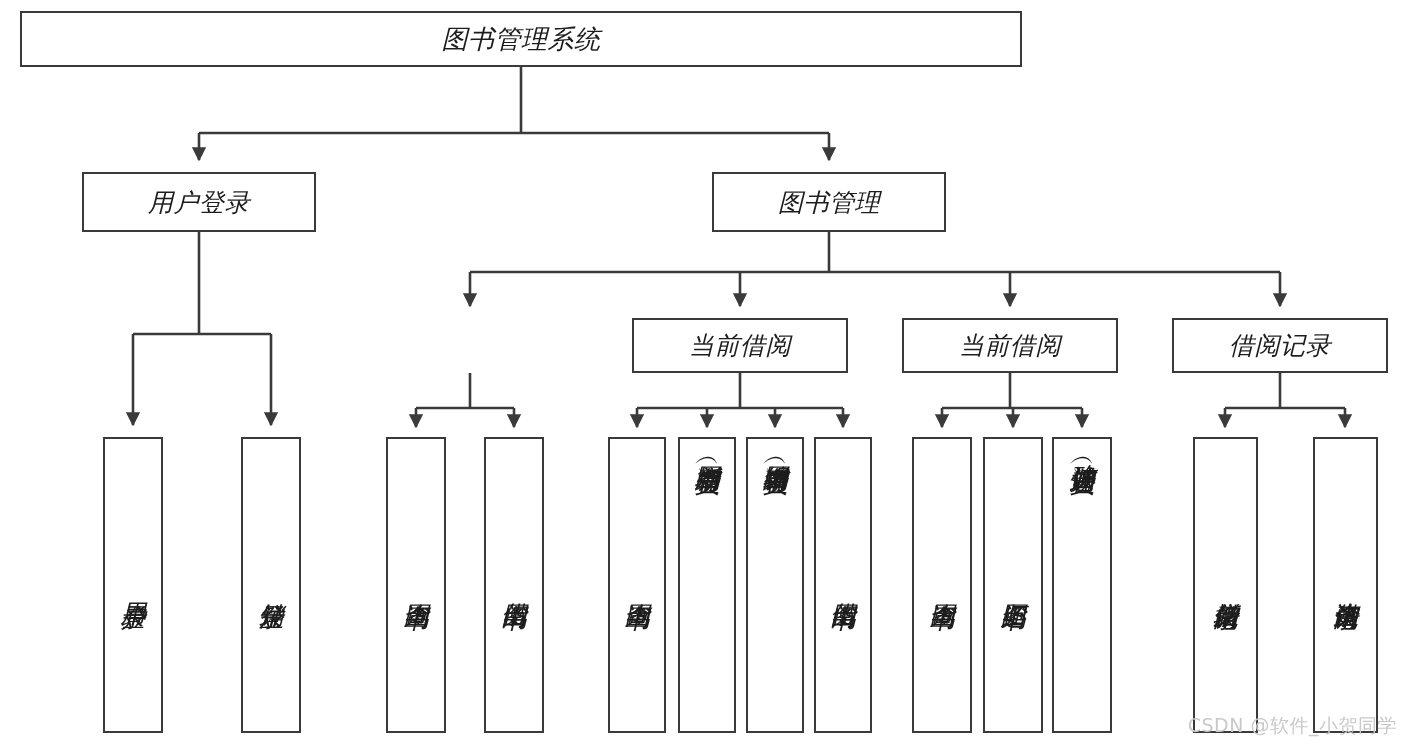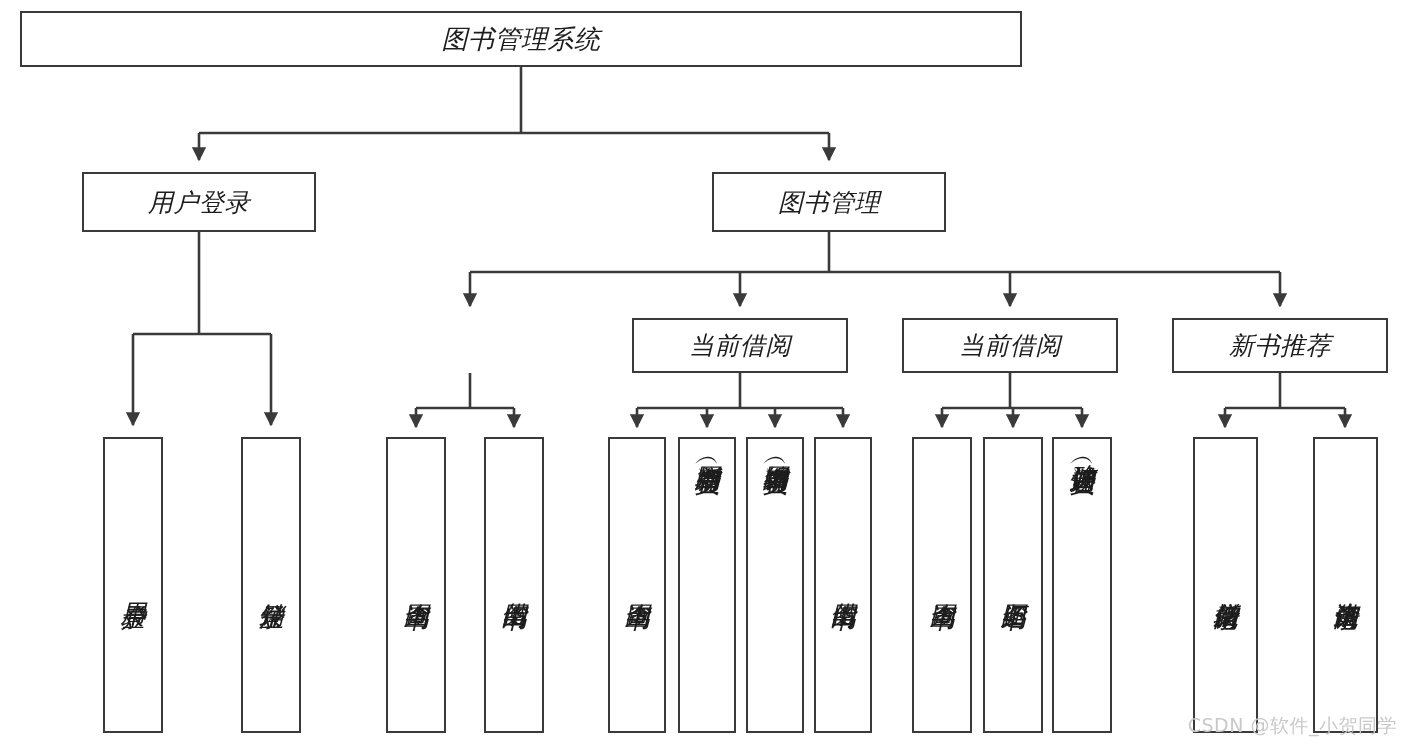--- a/index.html
+++ b/index.html
@@ -144,21 +144,21 @@
     <span class="label">图书管理</span>
   </div>
 
   <div class="node h-node" style="left:632px; top:318px; width:216px; height:55px;">
     <span class="label">当前借阅</span>
   </div>
   <div class="node h-node" style="left:902px; top:318px; width:216px; height:55px;">
     <span class="label">当前借阅</span>
   </div>
   <div class="node h-node" style="left:1172px; top:318px; width:216px; height:55px;">
-    <span class="label">新书推荐</span>
+    <span class="label">借阅记录</span>
   </div>
 
   <div class="node v-node center-text" style="left:103px; top:437px; width:60px; height:296px;">
     <span class="label">用户登录</span>
   </div>
   <div class="node v-node center-text" style="left:241px; top:437px; width:60px; height:296px;">
     <span class="label">注销登录</span>
   </div>
 
   <div class="node v-node center-text" style="left:386px; top:437px; width:60px; height:296px;">

